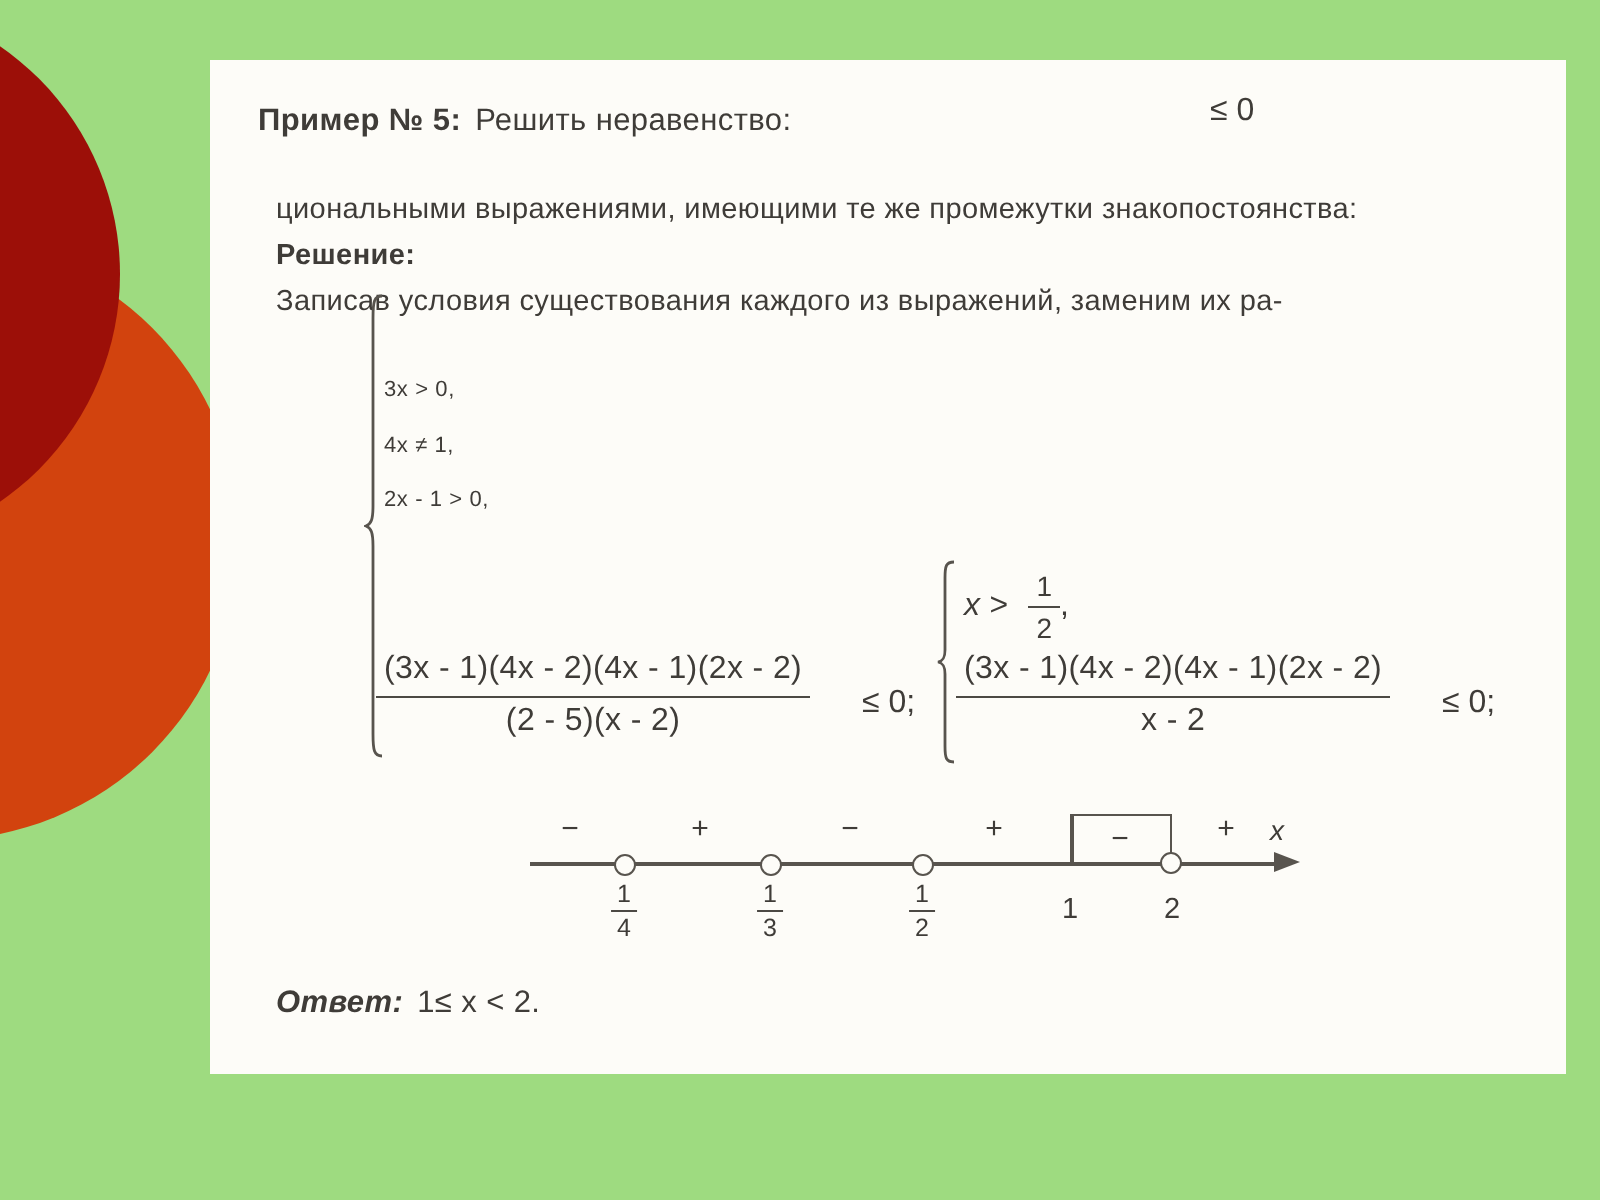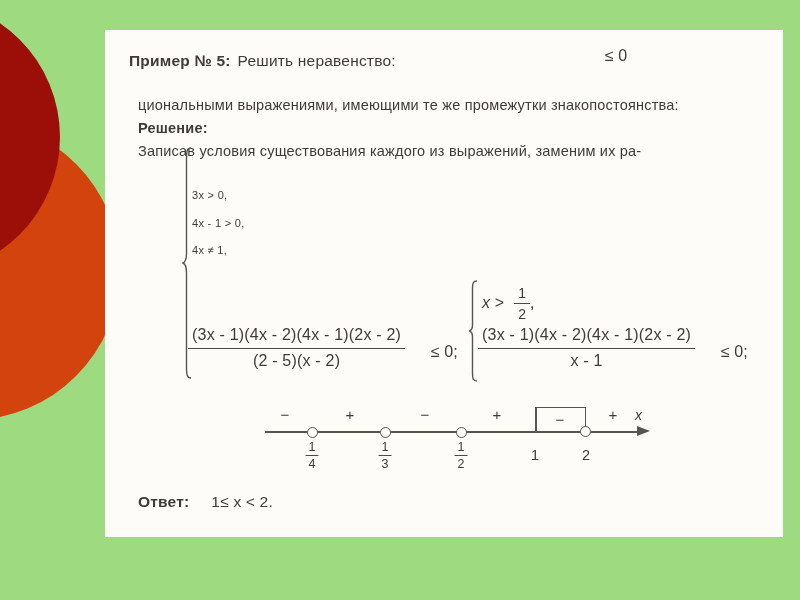--- a/index.html
+++ b/index.html
@@ -63,21 +63,21 @@
   .intbox { position:absolute; left:430px; top:377px; width:51px; height:23px;
             border-top:1.6px solid #58544e; border-right:1.6px solid #58544e; }
   .sign { position:absolute; font-size:15px; top:376px; transform:translateX(-50%); }
   .nl-frac { position:absolute; top:410px; transform:translateX(-50%); font-size:12.5px; text-align:center; }
   .nl-frac .num { border-bottom:1.2px solid #4c4944; padding:0 3px 1px 3px; }
   .nl-frac .den { padding-top:1px; }
   .nl-int { position:absolute; top:417px; transform:translateX(-50%); font-size:14.5px; }
 
   
   .ans { position:absolute; left:33px; top:463px; font-size:15.5px; letter-spacing:.2px; }
-  .ans b { margin-right:22px; }
+  .ans b { margin-right:7px;font-style:italic; }
 </style>
 </head>
 <body>
 
 <div class="stage">
   <div class="circle circle-orange"></div>
   <div class="circle circle-dark"></div>
 
   <div class="panel">
 
@@ -93,22 +93,22 @@
     </div>
 
     <div class="brace" style="left:77px; top:117px;">
       <svg width="10" height="232" viewBox="0 0 10 232">
         <path d="M9 1 C5 1 4.5 4 4.5 12 L4.5 106 C4.5 113 3.5 115 1 116 C3.5 117 4.5 119 4.5 126 L4.5 220 C4.5 228 5 231 9 231" fill="none" stroke="#58544e" stroke-width="1.4"></path>
       </svg>
     </div>
 
     <div class="sys-items">
       <div>3x &gt; 0,</div>
-      <div>4x - 1 &gt; 0,</div>
       <div>4x ≠ 1,</div>
+      <div>2x - 1 &gt; 0,</div>
     </div>
 
     <div class="bigfrac bigfrac-left frac">
       <div class="num">(3x - 1)(4x - 2)(4x - 1)(2x - 2)</div>
       <div class="den">(2 - 5)(x - 2)</div>
     </div>
     <div class="rel rel-left">≤ 0;</div>
 
     <div class="brace" style="left:363px; top:250px;">
       <svg width="10" height="102" viewBox="0 0 10 102">
@@ -119,21 +119,21 @@
     <div class="cond">
       <span class="pre">x &gt;</span>
       <span class="frac">
         <span class="num" style="display:block">1</span>
         <span class="den" style="display:block">2</span>
       </span><span>,</span>
     </div>
 
     <div class="bigfrac bigfrac-right frac">
       <div class="num">(3x - 1)(4x - 2)(4x - 1)(2x - 2)</div>
-      <div class="den">x - 1</div>
+      <div class="den">x - 2</div>
     </div>
     <div class="rel rel-right">≤ 0;</div>
 
     <div class="axis"></div>
     <div class="arrow"></div>
     <div class="axis-x">x</div>
 
     <div class="sign" style="left:180px;">−</div>
     <div class="sign" style="left:245px;">+</div>
     <div class="sign" style="left:320px;">−</div>

